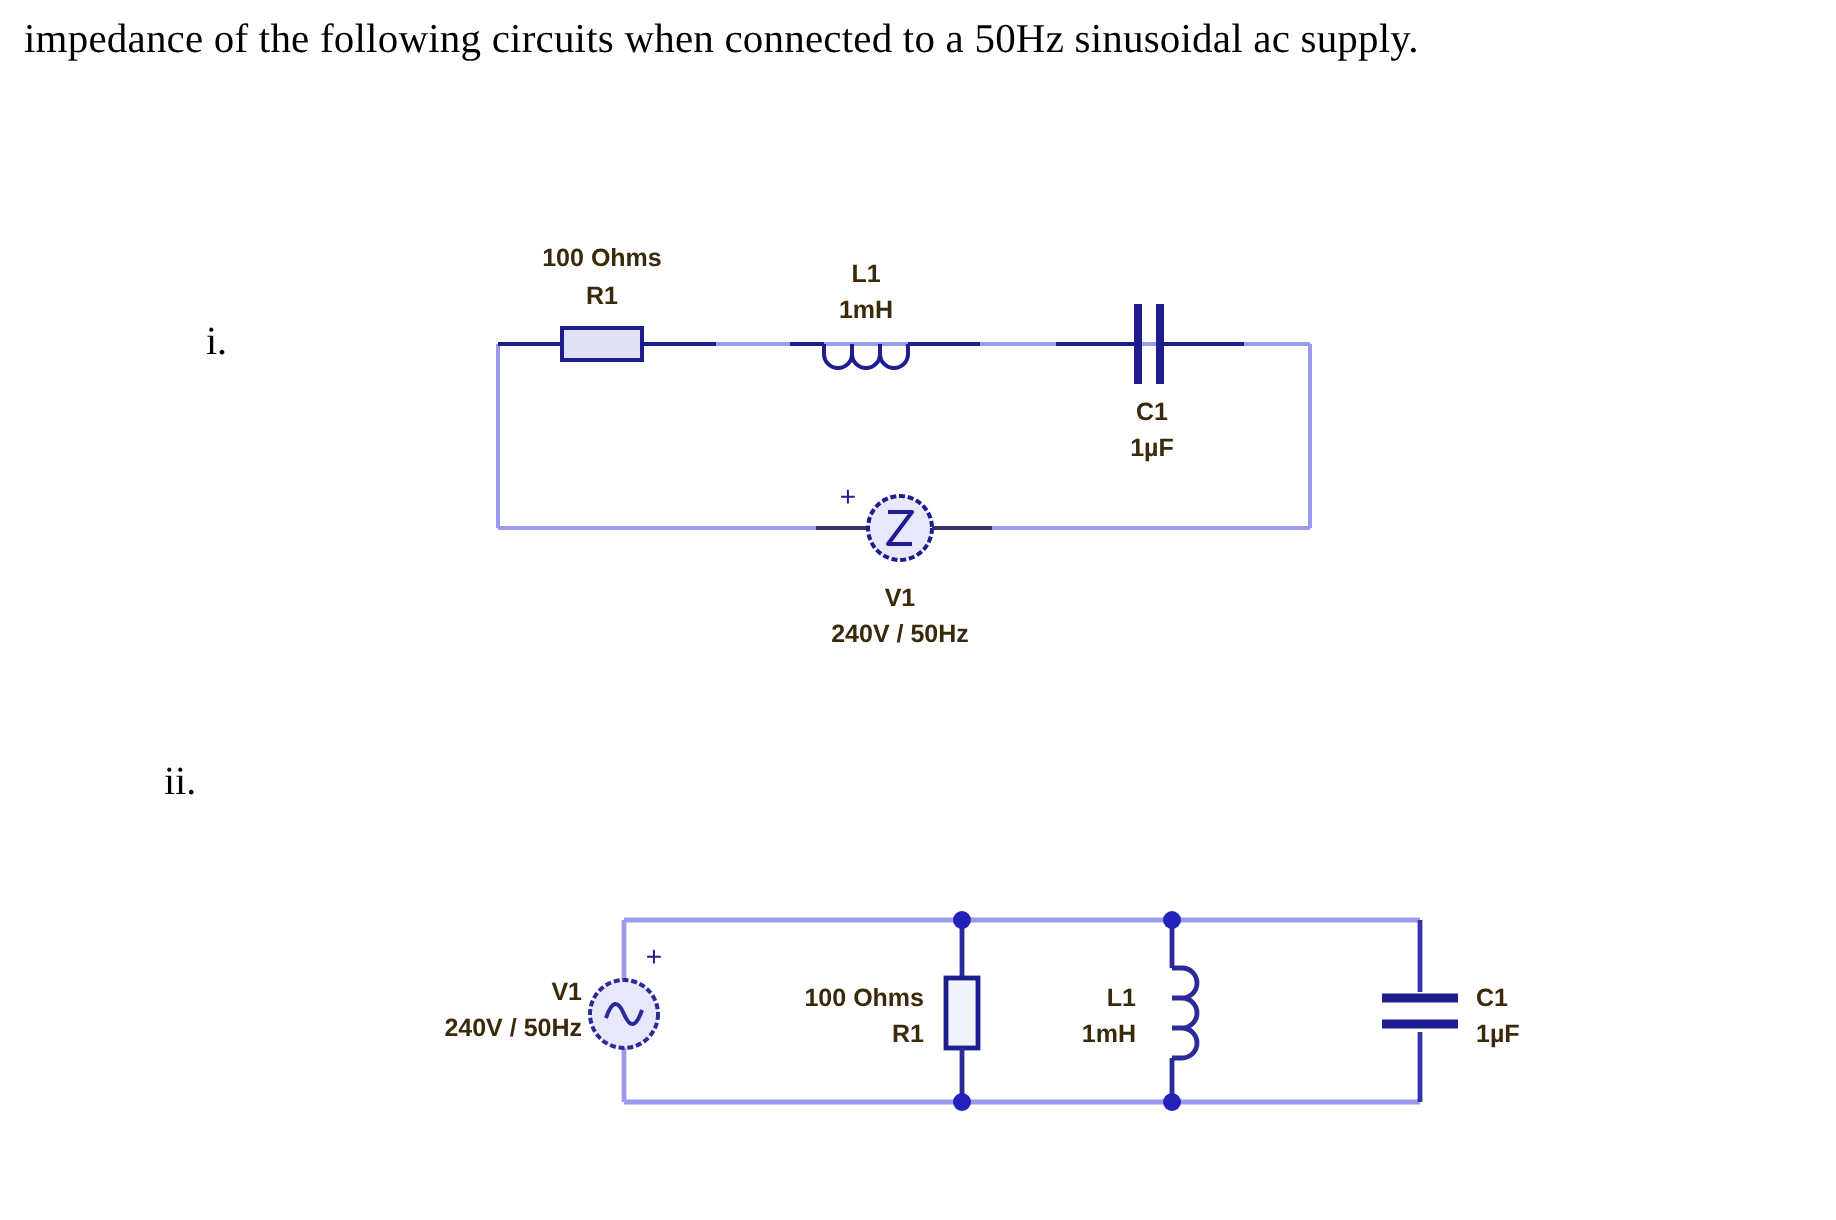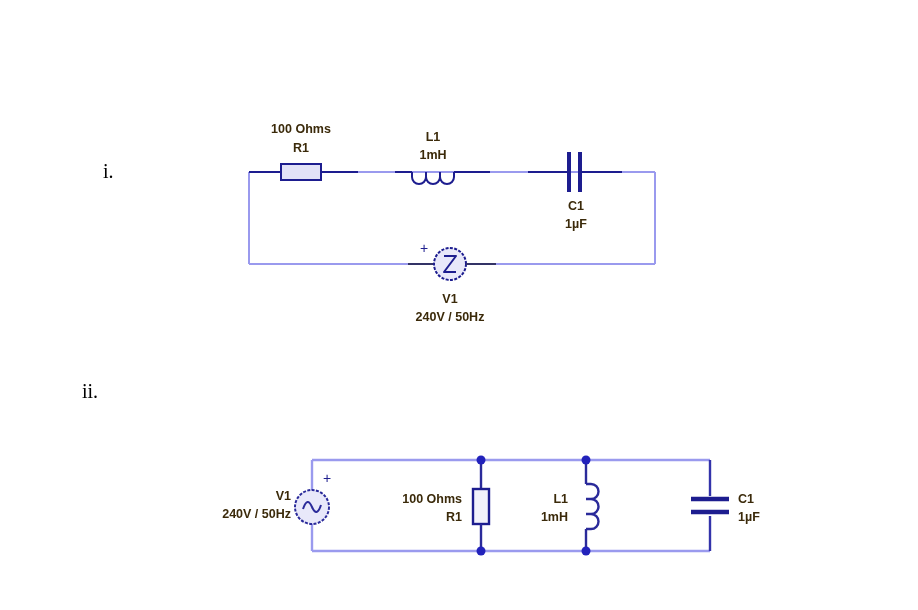--- a/index.html
+++ b/index.html
@@ -56,20 +56,21 @@
     font-family: "Liberation Sans", sans-serif;
     font-size: 14px;
     fill: #202090;
     text-anchor: middle;
   }
 </style>
 </head>
 <body>
 
 <div id="question-text">
+  <span class="line">impedance of the following circuits when connected to a 50Hz sinusoidal ac supply.</span>
 </div>
 
 <div class="roman-marker" id="marker-i">i.</div>
 <div class="roman-marker" id="marker-ii">ii.</div>
 
 <svg class="circuit-svg" id="circuit-i" width="918" height="610">
 
   <g>
 
     <path d="M 249,172 L 655,172" stroke="#9a9aee" stroke-width="2" fill="none"></path>

